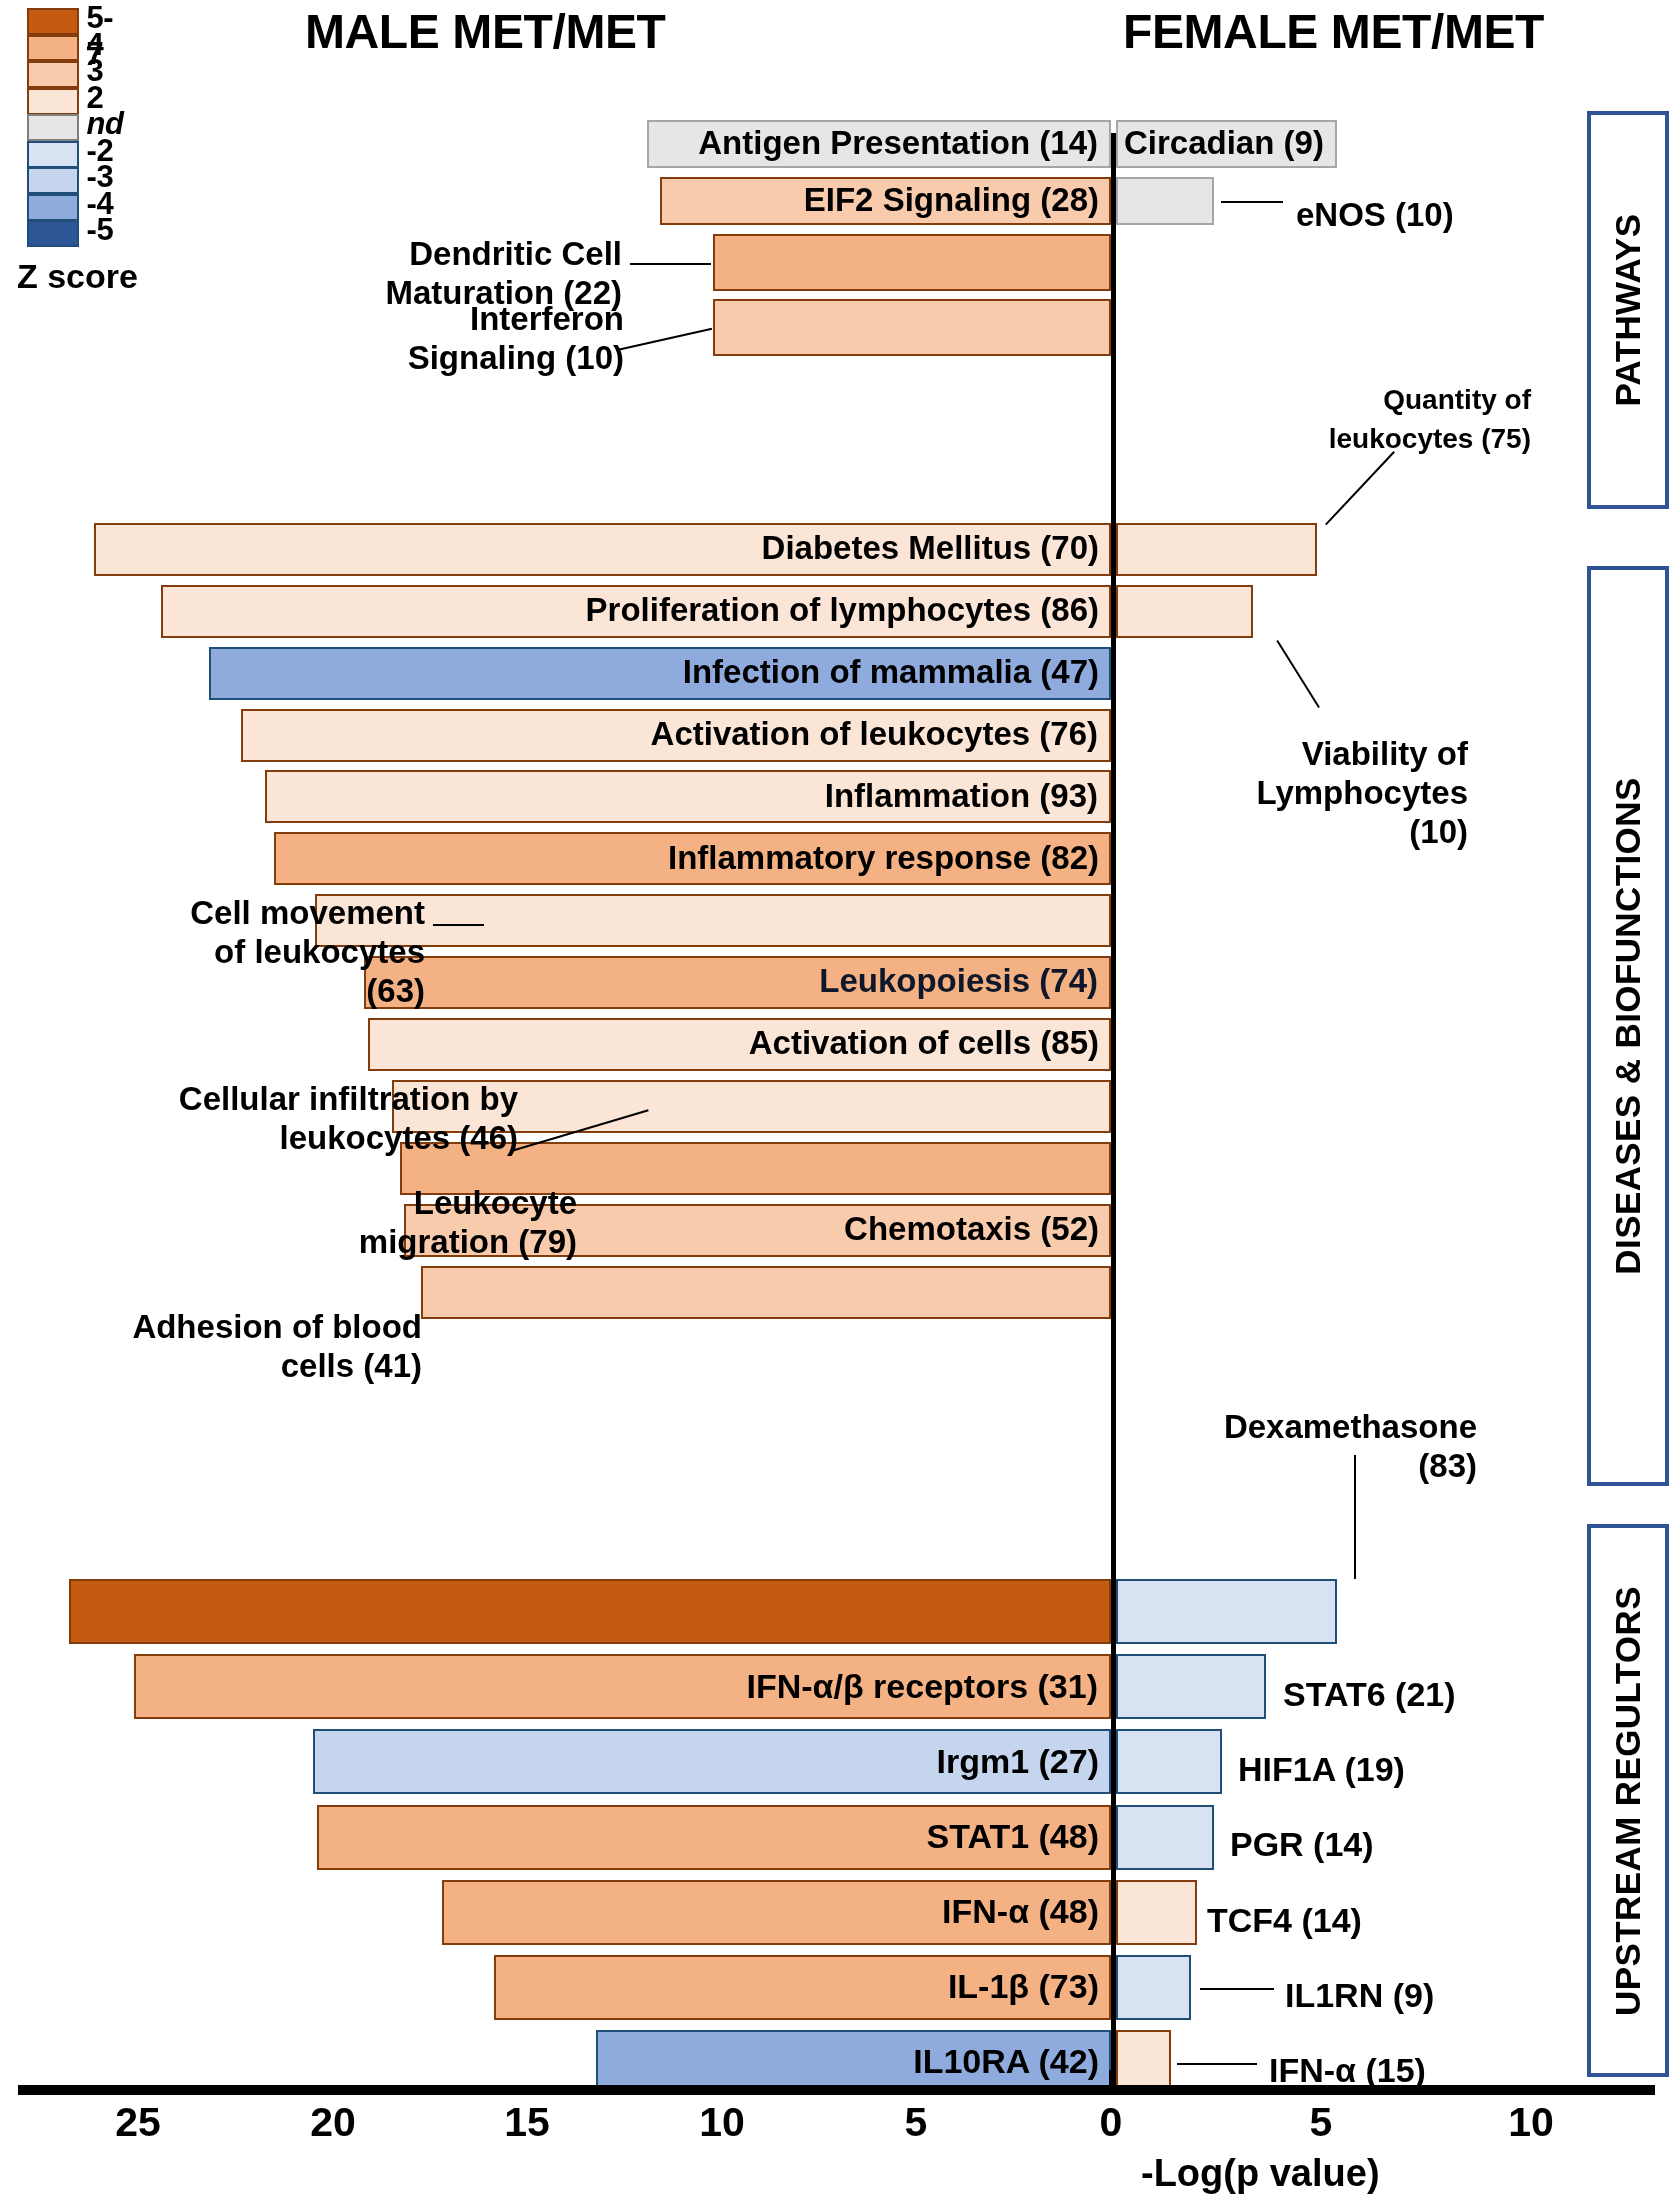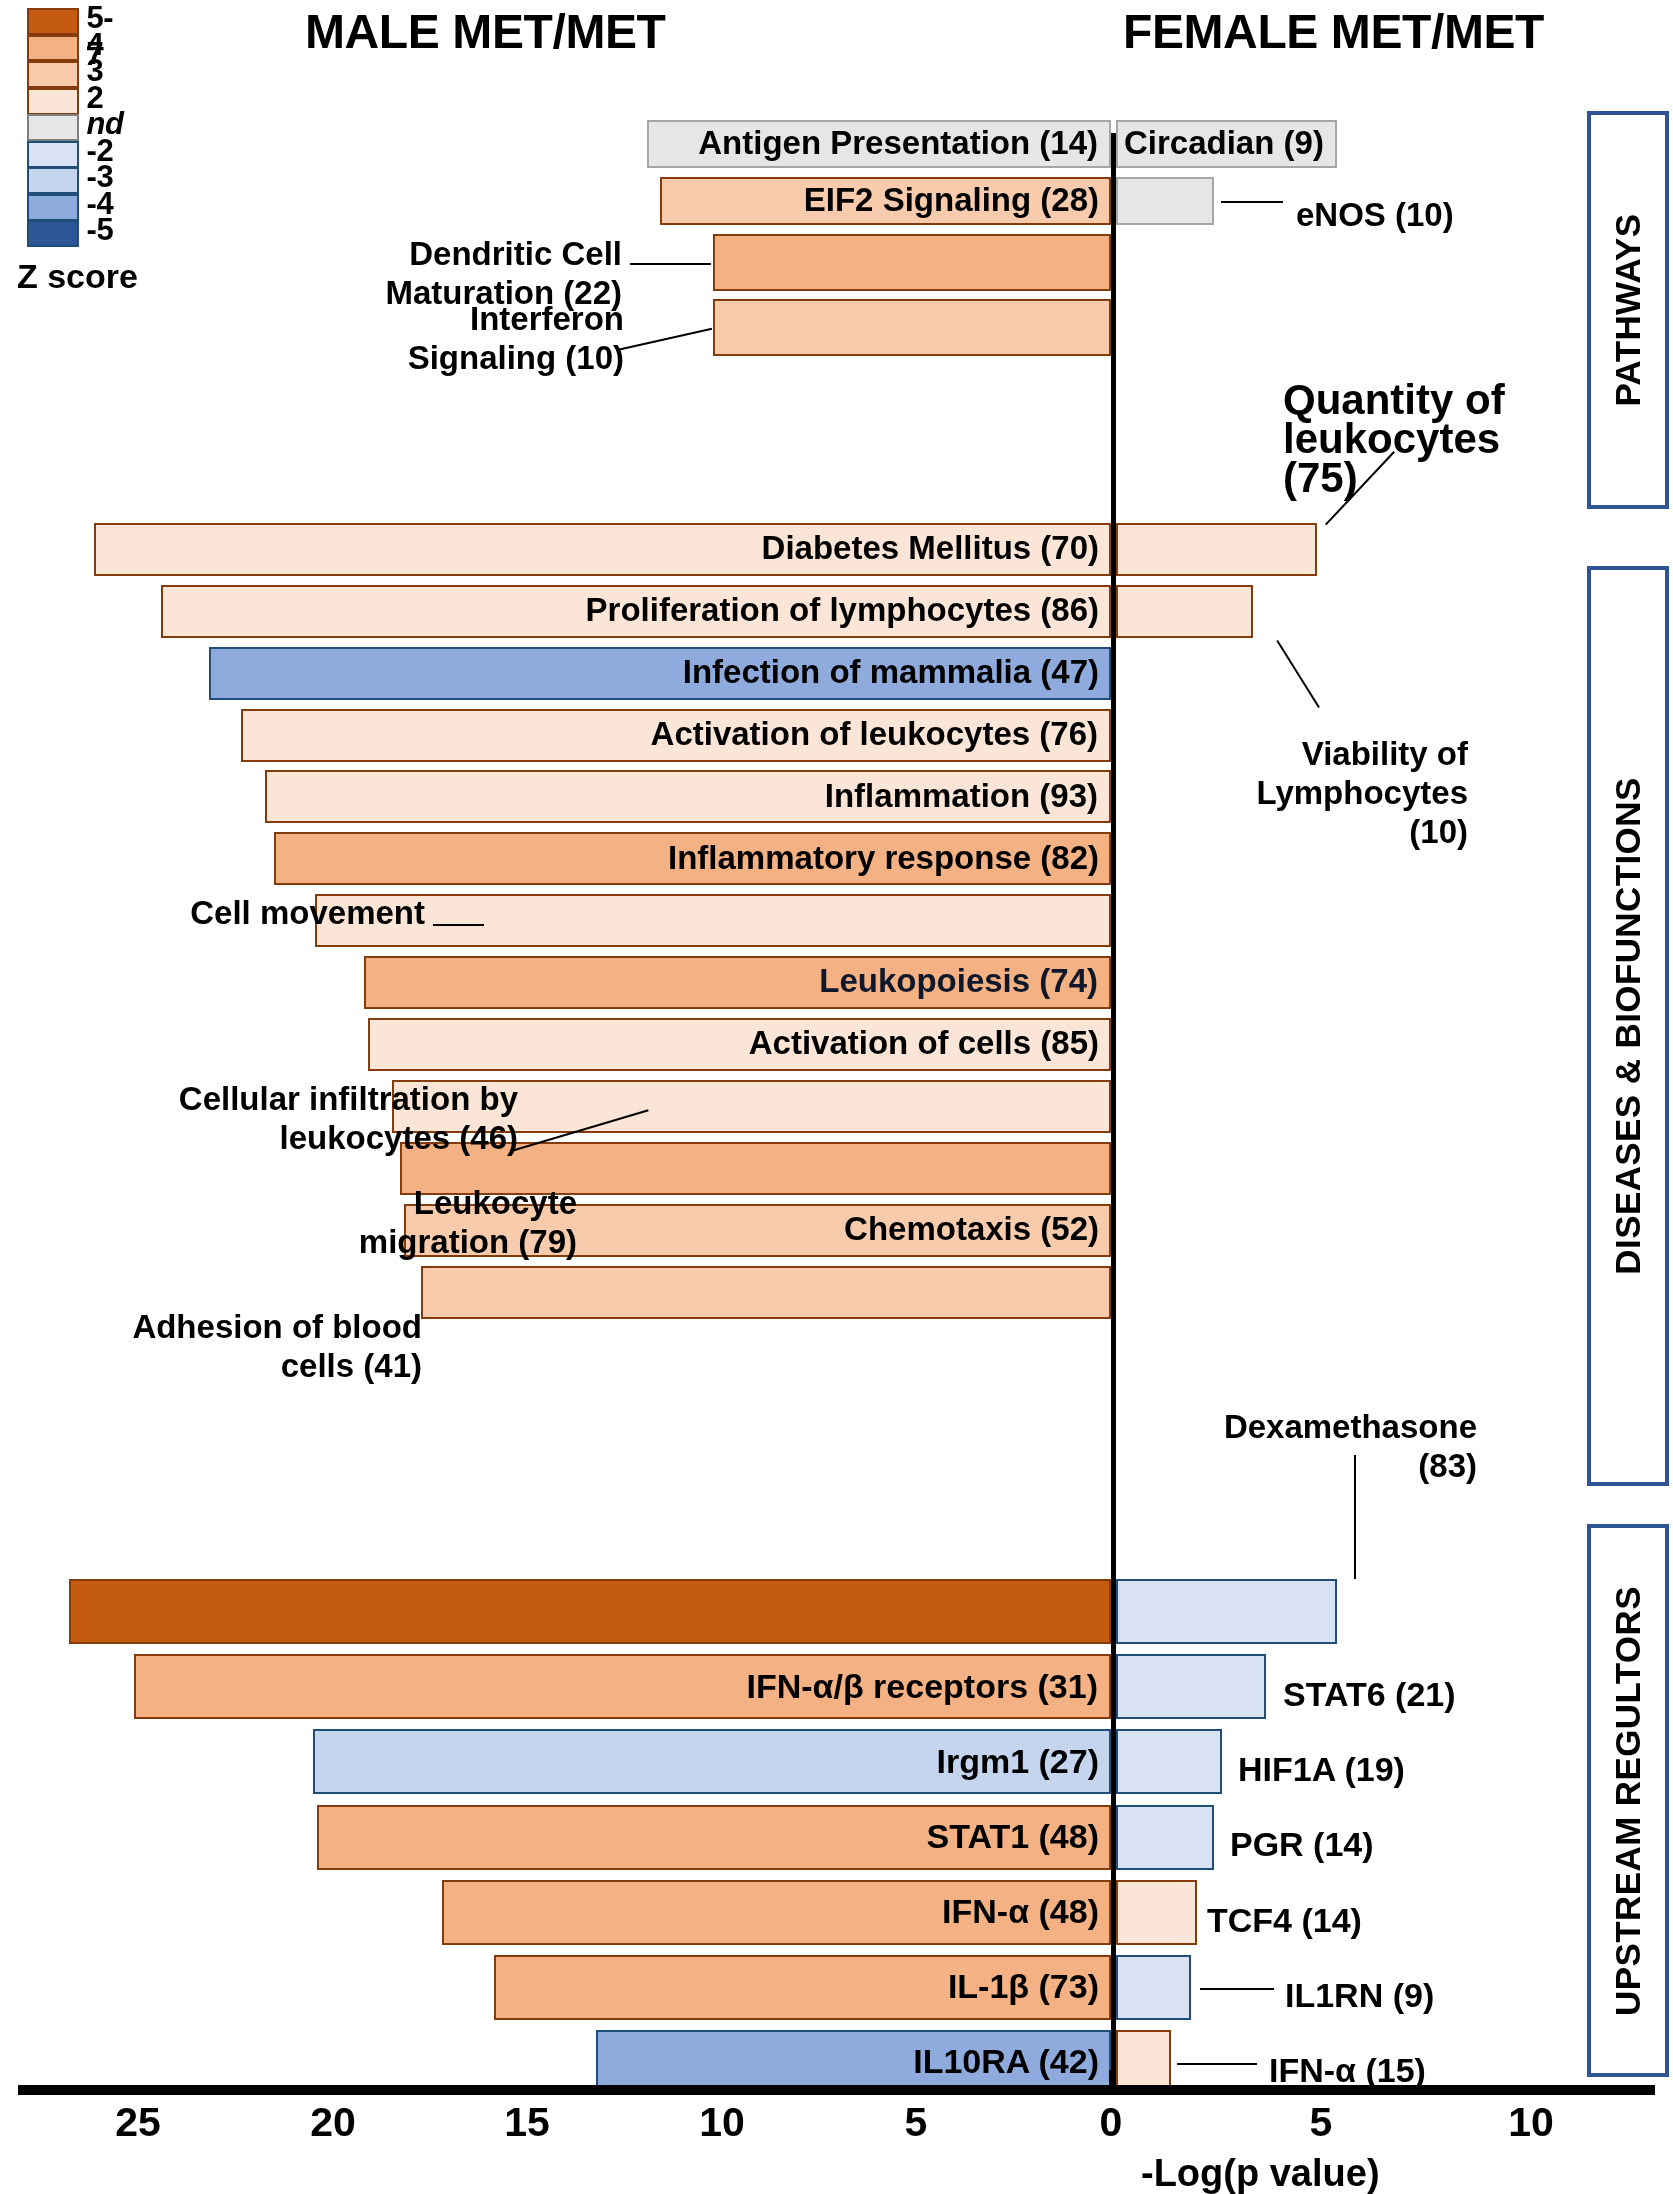--- a/index.html
+++ b/index.html
@@ -129,35 +129,36 @@
     <div class="outlabel" style="left: 330px; top: 234px; width: 292px; text-align: right; font-size: 33px; line-height: 39px;">
       <div>Dendritic Cell</div>
       <div>Maturation (22)</div>
     </div>
     <div class="outlabel" style="left: 385px; top: 299px; width: 239px; text-align: right; font-size: 33px; line-height: 39px;">
       <div>Interferon</div>
       <div>Signaling (10)</div>
     </div>
     <div class="outlabel" style="left: 164px; top: 893px; width: 261px; text-align: right; font-size: 33px; line-height: 39px;">
       <div>Cell movement</div>
+      <div>of leukocytes (63)</div>
     </div>
     <div class="outlabel" style="left: 164px; top: 1079px; width: 354px; text-align: right; font-size: 33px; line-height: 39px;">
       <div>Cellular infiltration by</div>
       <div>leukocytes (46)</div>
     </div>
     <div class="outlabel" style="left: 272px; top: 1183px; width: 305px; text-align: right; font-size: 33px; line-height: 39px;">
       <div>Leukocyte migration (79)</div>
     </div>
     <div class="outlabel" style="left: 77px; top: 1307px; width: 345px; text-align: right; font-size: 33px; line-height: 39px;">
       <div>Adhesion of blood cells (41)</div>
     </div>
     <div class="outlabel" style="left: 1296px; top: 195px; width: 186px; text-align: left; font-size: 33px; line-height: 39px;">
       <div>eNOS (10)</div>
     </div>
-    <div class="outlabel" style="left: 1283px; top: 380px; width: 248px; font-size: 42px; line-height: 39px;">
+    <div class="outlabel" style="left: 1283px; top: 380px; width: 248px; text-align: right; font-size: 28px; line-height: 39px;">
       <div>Quantity of</div>
       <div>leukocytes (75)</div>
     </div>
     <div class="outlabel" style="left: 1194px; top: 734px; width: 274px; text-align: right; font-size: 33px; line-height: 39px;">
       <div>Viability of</div>
       <div>Lymphocytes (10)</div>
     </div>
     <div class="outlabel" style="left: 1194px; top: 1407px; width: 283px; text-align: right; font-size: 33px; line-height: 39px;">
       <div>Dexamethasone</div>
       <div>(83)</div>

